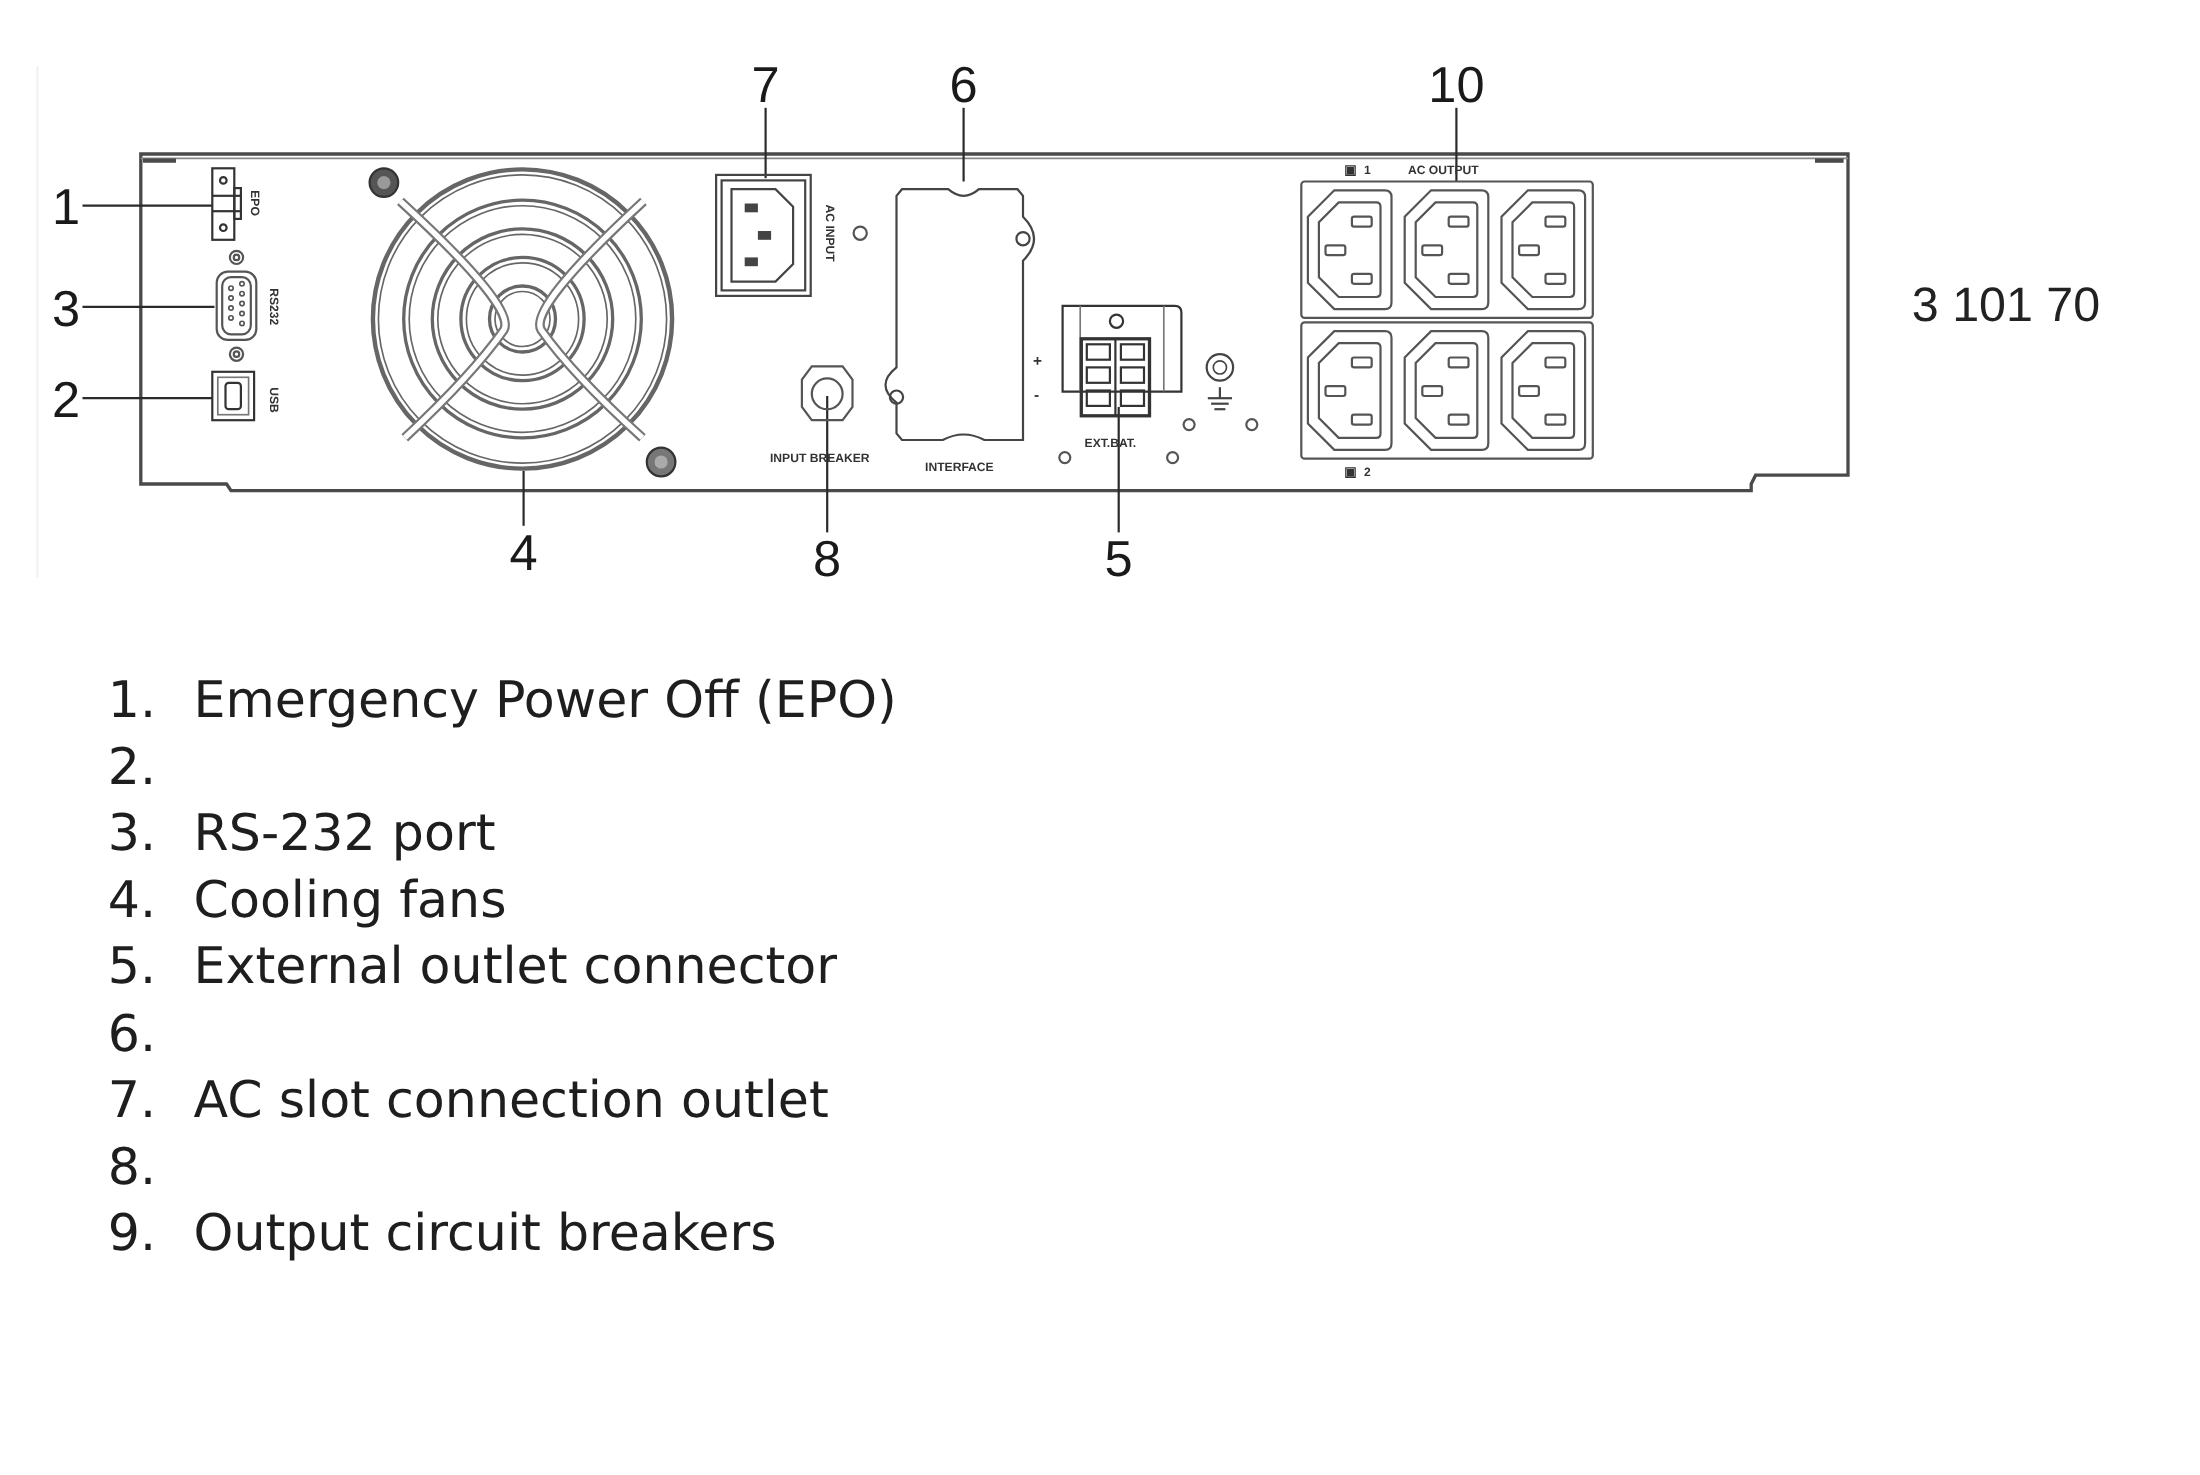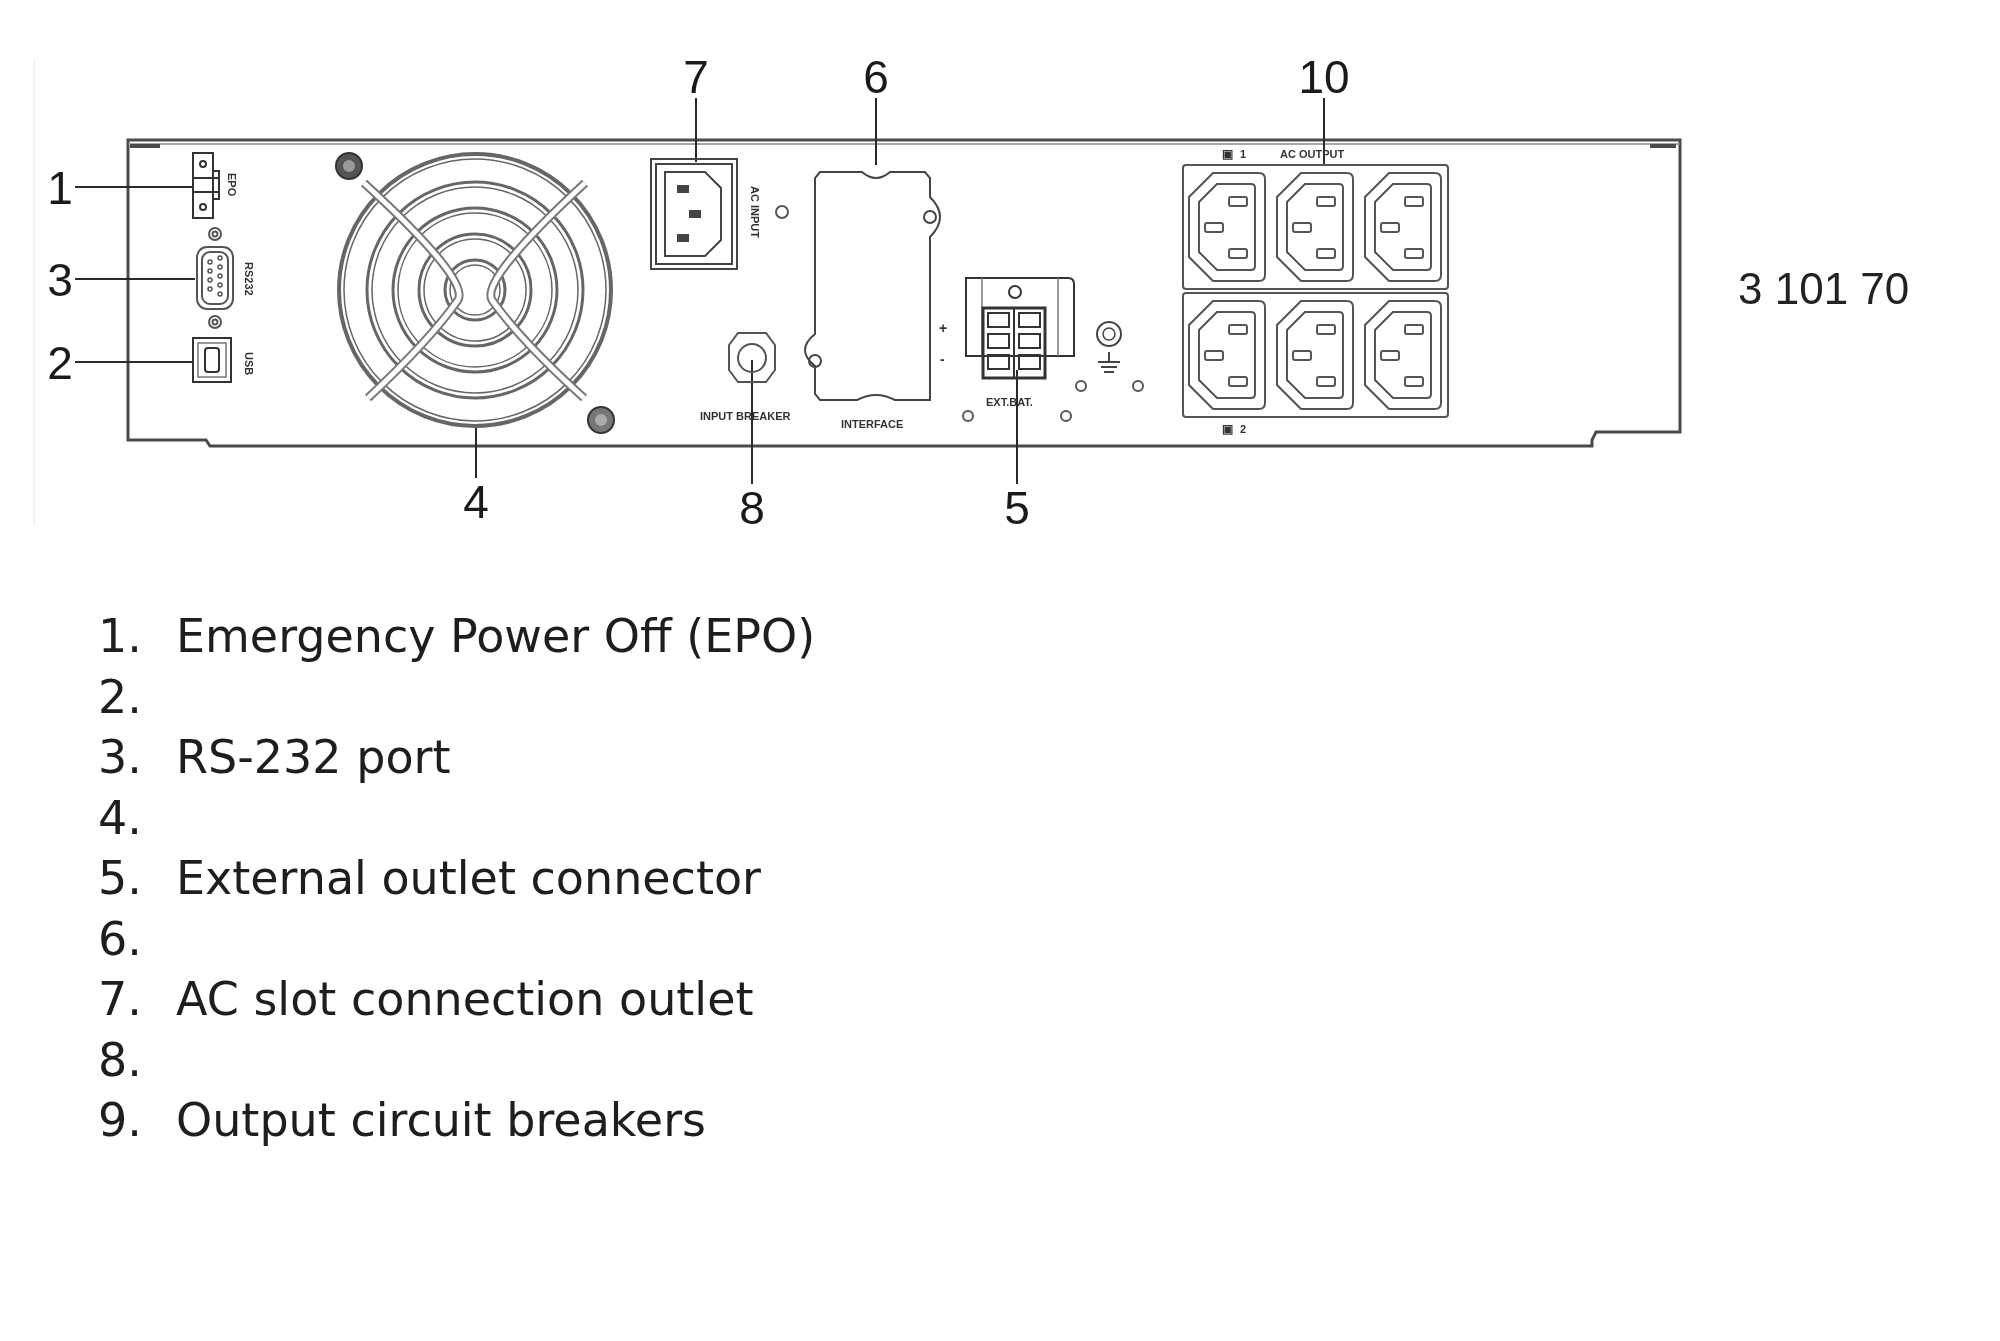--- a/index.html
+++ b/index.html
@@ -1,21 +1,21 @@
 <!DOCTYPE html>
 <html><head>
 <meta charset="utf-8">
 <style>
   html, body { margin: 0; padding: 0; background: #ffffff; }
   body { width: 2000px; height: 1341px; position: relative; overflow: hidden;
          font-family: "Liberation Sans", sans-serif; color: #1a1a1a; }
   #diagram { position: absolute; left: 0; top: 0; width: 2000px; height: 580px; }
   .callout { font-family: "Liberation Sans", sans-serif; font-size: 46px; fill: #1a1a1a; }
   .tiny { font-family: "Liberation Sans", sans-serif; font-size: 11px; fill: #333; font-weight: bold; }
-  .partno { position: absolute; left: 1738px; top: 264px; font-size: 44px; color: #222;
+  .partno { position: absolute; left: 1738px; top: 253px; font-size: 44px; color: #222;
             font-family: "Liberation Sans", sans-serif; letter-spacing: 0px; }
   .legend { position: absolute; left: 98px; top: 606px; margin: 0; padding: 0; list-style: none; }
   .legend li { height: 60.5px; line-height: 60px; font-size: 46px; white-space: nowrap;
                font-family: "DejaVu Sans", sans-serif; color: #1e1e1e; display: flex; }
   .legend .num { display: inline-block; width: 78px; }
   .legend .txt { display: inline-block; }
 </style>
 </head>
 <body>
 
@@ -230,20 +230,21 @@
     </li>
   <li>
       <span class="num">2.</span>
     </li>
   <li>
       <span class="num">3.</span>
       <span class="txt">RS-232 port</span>
     </li>
   <li>
       <span class="num">4.</span>
+      <span class="txt">Cooling fans</span>
     </li>
   <li>
       <span class="num">5.</span>
       <span class="txt">External outlet connector</span>
     </li>
   <li>
       <span class="num">6.</span>
     </li>
   <li>
       <span class="num">7.</span>

